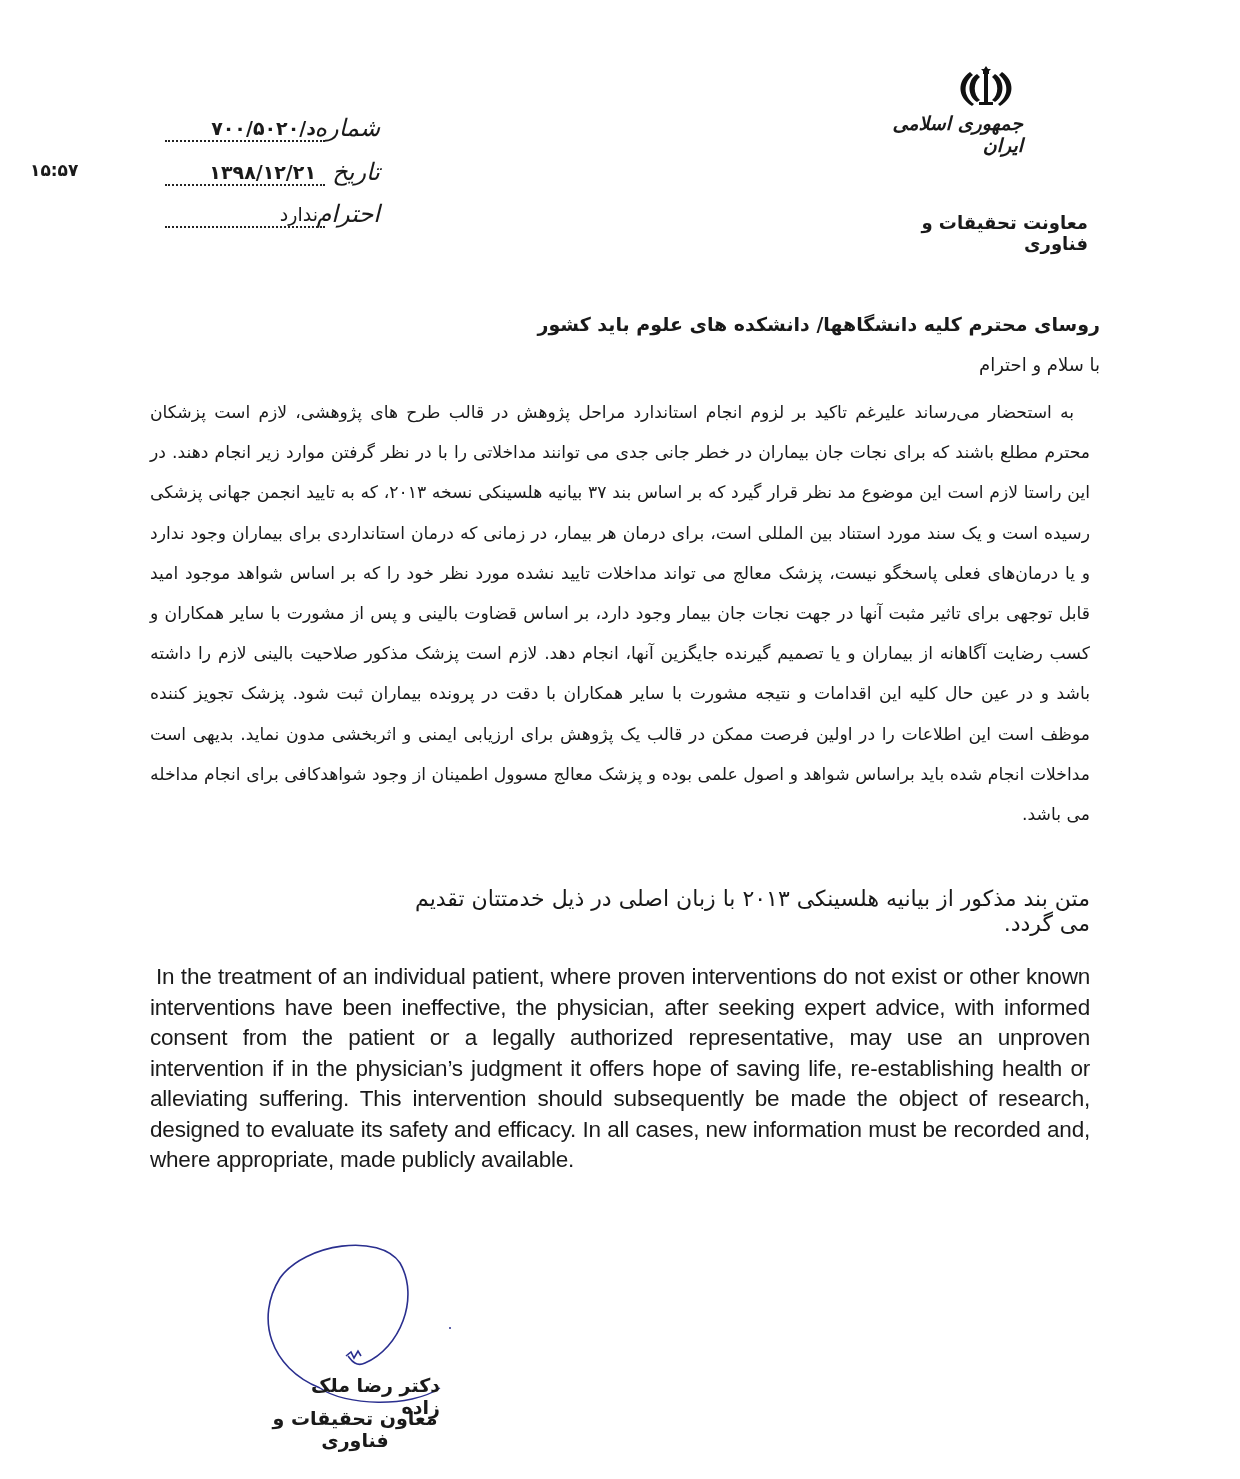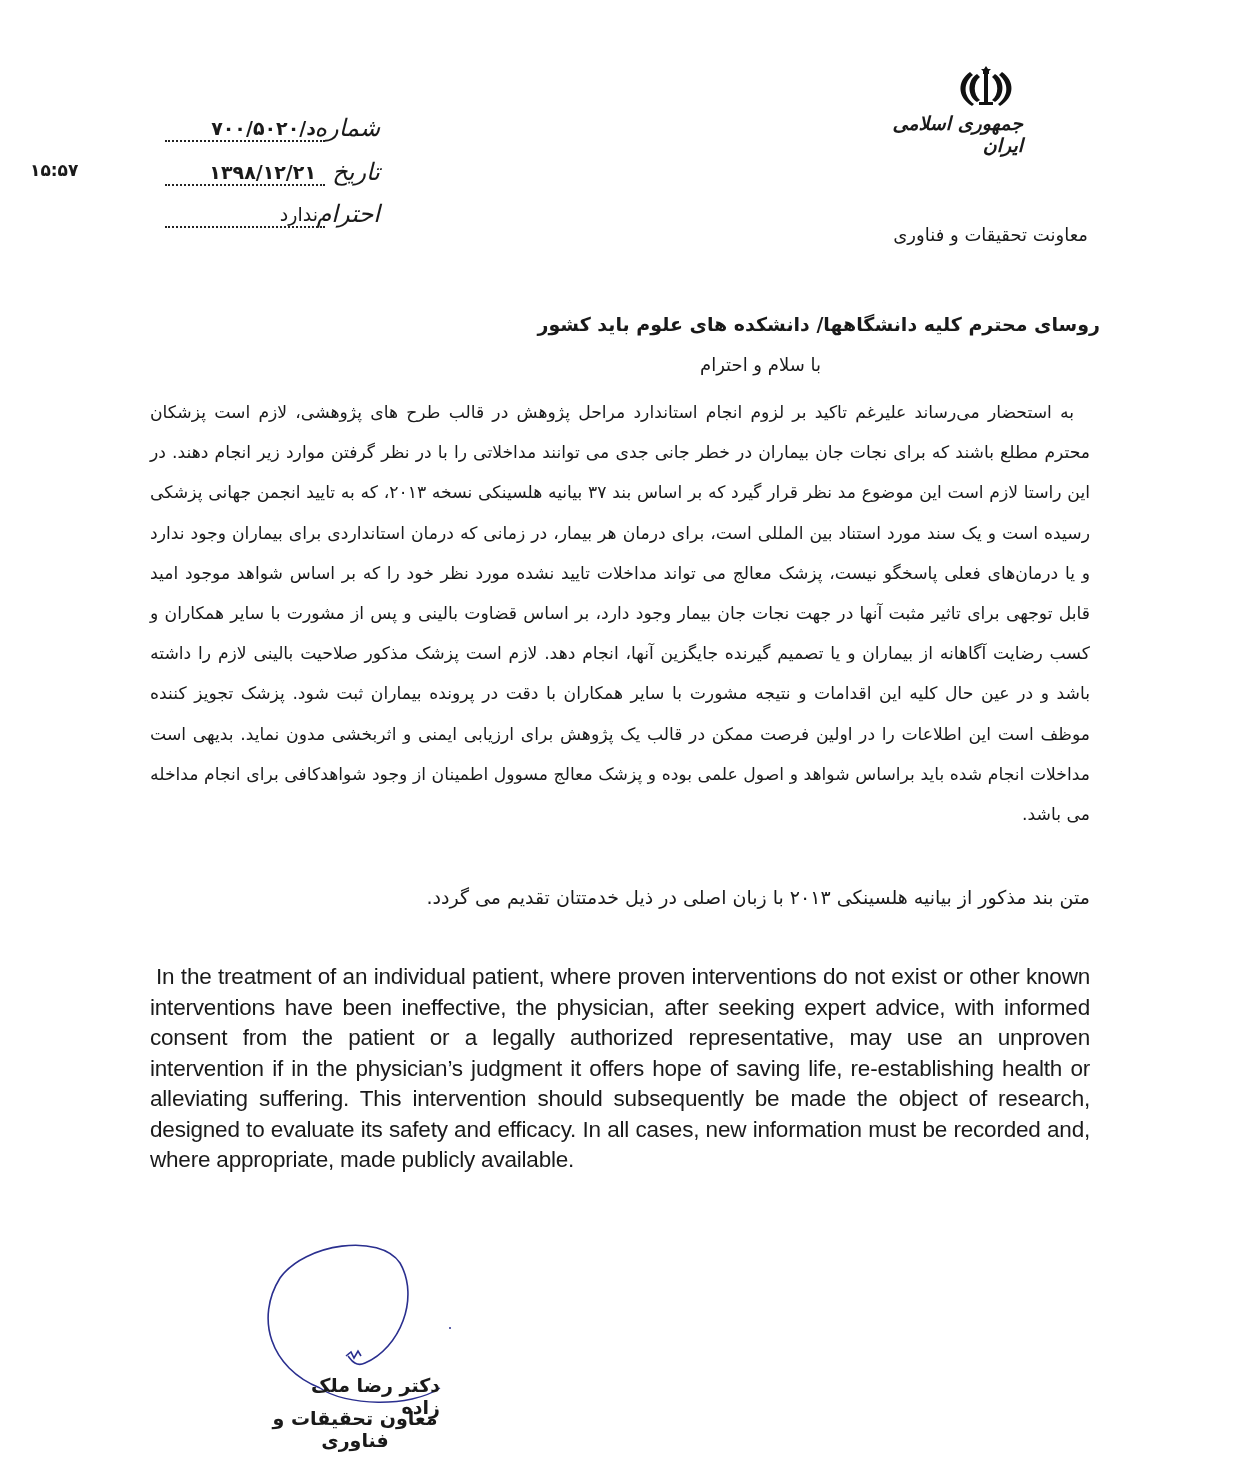--- a/index.html
+++ b/index.html
@@ -5,44 +5,44 @@
   html, body { margin: 0; padding: 0; background: #ffffff; }
   body { width: 1240px; height: 1479px; position: relative; overflow: hidden; color: #1a1a1a; }
   .page { position: absolute; left: 0; top: 0; width: 1240px; height: 1479px; background: #fff; }
 
   
   .emblem { position: absolute; left: 955px; top: 64px; width: 62px; height: 44px; }
   .calligraphy-1 { position: absolute; left: 873px; top: 112px; width: 150px; text-align: right;
     font-family: "DejaVu Serif", serif; font-style: italic; font-size: 19px; font-weight: bold; direction: rtl; }
   .calligraphy-2 { position: absolute; left: 870px; top: 148px; width: 208px; text-align: right;
     font-family: "DejaVu Serif", serif; font-style: italic; font-size: 19px; font-weight: bold; direction: rtl; }
-  .dept-name { position: absolute; left: 860px; top: 224px; width: 228px; text-align: right;
-    font-family: "DejaVu Sans", sans-serif; font-size: 18px; font-weight: normal; direction: rtl; }
+  .dept-name { position: absolute; left: 860px; top: 212px; width: 228px; text-align: right;
+    font-family: "DejaVu Sans", sans-serif; font-size: 18px; font-weight: bold; direction: rtl; }
 
   
   .time { position: absolute; left: 30px; top: 160px; font-family: "DejaVu Sans", sans-serif; font-size: 17px; font-weight: bold; }
   .ref-row { position: absolute; left: 165px; width: 215px; height: 36px; direction: rtl; }
   .ref-label { position: absolute; right: 0; top: 0; font-family: "DejaVu Serif", serif; font-style: italic;
     font-weight: normal; font-size: 24px; line-height: 32px; text-align: center; }
   .ref-value { position: absolute; right: 64px; top: 4px; font-family: "DejaVu Sans", sans-serif; font-size: 19px;
     font-weight: bold; line-height: 24px; direction: rtl; }
   .ref-dots { position: absolute; left: 0; right: 55px; top: 28px; border-bottom: 2px dotted #222; }
   .row-number { top: 112px; }
   .row-date { top: 156px; }
   .row-attach { top: 198px; }
   .row-attach .ref-value { font-weight: normal; right: 62px; }
   .recipient { position: absolute; left: 520px; top: 313px; width: 580px; text-align: right; direction: rtl;
     font-family: "DejaVu Sans", sans-serif; font-weight: bold; font-size: 19px; }
-  .greeting { position: absolute; left: 700px; top: 354px; width: 400px; text-align: left; direction: rtl;
+  .greeting { position: absolute; left: 700px; top: 354px; width: 400px; text-align: right; direction: rtl;
     font-family: "DejaVu Sans", sans-serif; font-size: 18px; }
   .body-fa { position: absolute; left: 150px; top: 392px; width: 940px; direction: rtl; text-align: justify;
     text-align-last: right; font-family: "DejaVu Sans", sans-serif; font-size: 17.2px; line-height: 40.2px; }
   .body-fa p { margin: 0; text-indent: 16px; }
   .intro-en-text { position: absolute; left: 380px; top: 886px; width: 710px; direction: rtl;
-    font-family: "DejaVu Sans", sans-serif; font-size: 19px; }
+    font-family: "DejaVu Sans", sans-serif; font-size: 22px; }
 
   .english { position: absolute; left: 150px; top: 949px; width: 940px; text-align: justify;
     font-family: "Liberation Sans", sans-serif; font-size: 22.5px; line-height: 30.5px; letter-spacing: -0.2px; margin-top: 13px; }
   .english p { margin: 0; text-indent: 6px; }
 
   
   .signature { position: absolute; left: 250px; top: 1238px; width: 210px; height: 180px; }
   .sig-name { position: absolute; left: 270px; top: 1374px; width: 170px; text-align: right; direction: rtl;
     font-family: "DejaVu Sans", sans-serif; font-weight: bold; font-size: 19px; }
   .sig-title { position: absolute; left: 250px; top: 1407px; width: 210px; text-align: center; direction: rtl;

